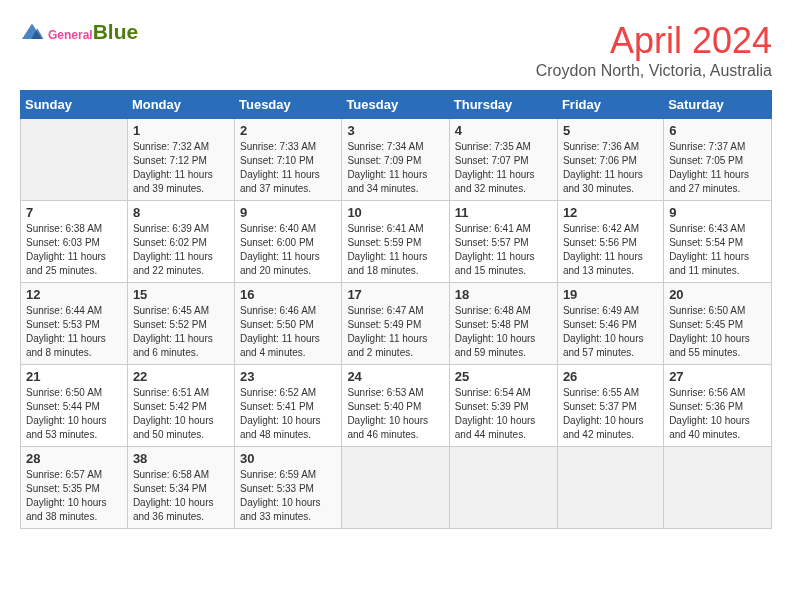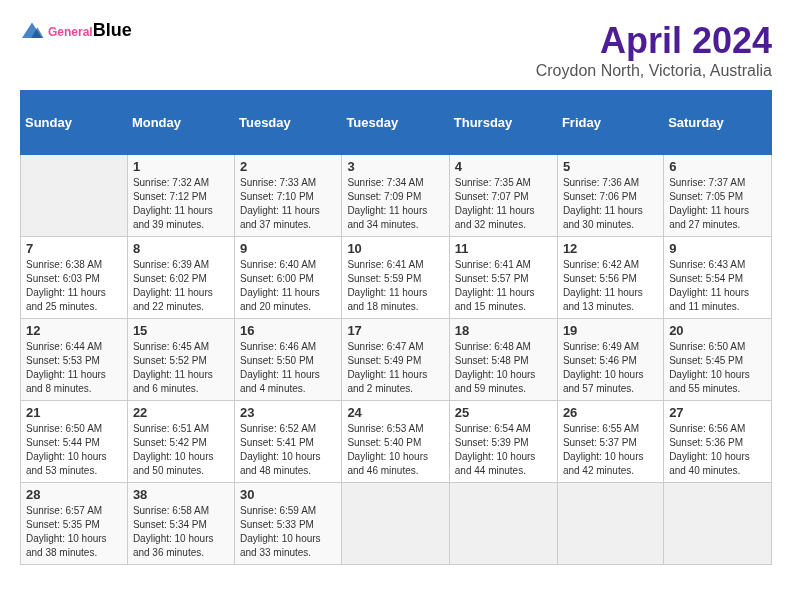--- a/index.html
+++ b/index.html
@@ -23,36 +23,36 @@
     }
     .logo-icon {
       width: 24px;
       height: 20px;
     }
     .title-section {
       text-align: right;
     }
     .month-title {
       font-size: 36px;
-      font-weight: bold;
-      color: #4c1d95;
+      font-weight: normal;
+      color: #ef4444;
     }
     .location-title {
       font-size: 16px;
       color: #555;
     }
     table {
       width: 100%;
       border-collapse: collapse;
       font-size: 11px;
     }
     thead th {
       background-color: #2a6ebb;
       color: #fff;
-      padding: 24px 4px;
+      padding: 6px 4px;
       text-align: left;
       font-size: 13px;
       font-weight: bold;
       border: 1px solid #2a6ebb;
     }
     tbody td {
       border: 1px solid #ccc;
       vertical-align: top;
       padding: 4px 5px;
       min-height: 80px;
@@ -84,21 +84,21 @@
 </head>
 <body>
 
 <div class="header-section">
   <div class="logo">
     <svg class="logo-icon" viewBox="0 0 30 26">
       <polygon points="15,2 28,22 2,22" fill="#2a6ebb" opacity="0.85"></polygon>
       <polygon points="22,8 30,22 14,22" fill="#1a4e8a" opacity="0.7"></polygon>
     </svg>
     <div>
-      <span style="font-size:12px;font-weight:bold;color:#ec4899;">General</span><span style="font-size:18px;font-weight:bold;color:#000000;">Blue</span>
+      <span style="font-size:12px;font-weight:bold;color:#ec4899;">General</span><span style="font-size:21px;font-weight:bold;color:#4d7c0f;">Blue</span>
     </div>
   </div>
   <div class="title-section">
     <div class="month-title">April 2024</div>
     <div class="location-title">Croydon North, Victoria, Australia</div>
   </div>
 </div>
 
 <table>
   <thead>

